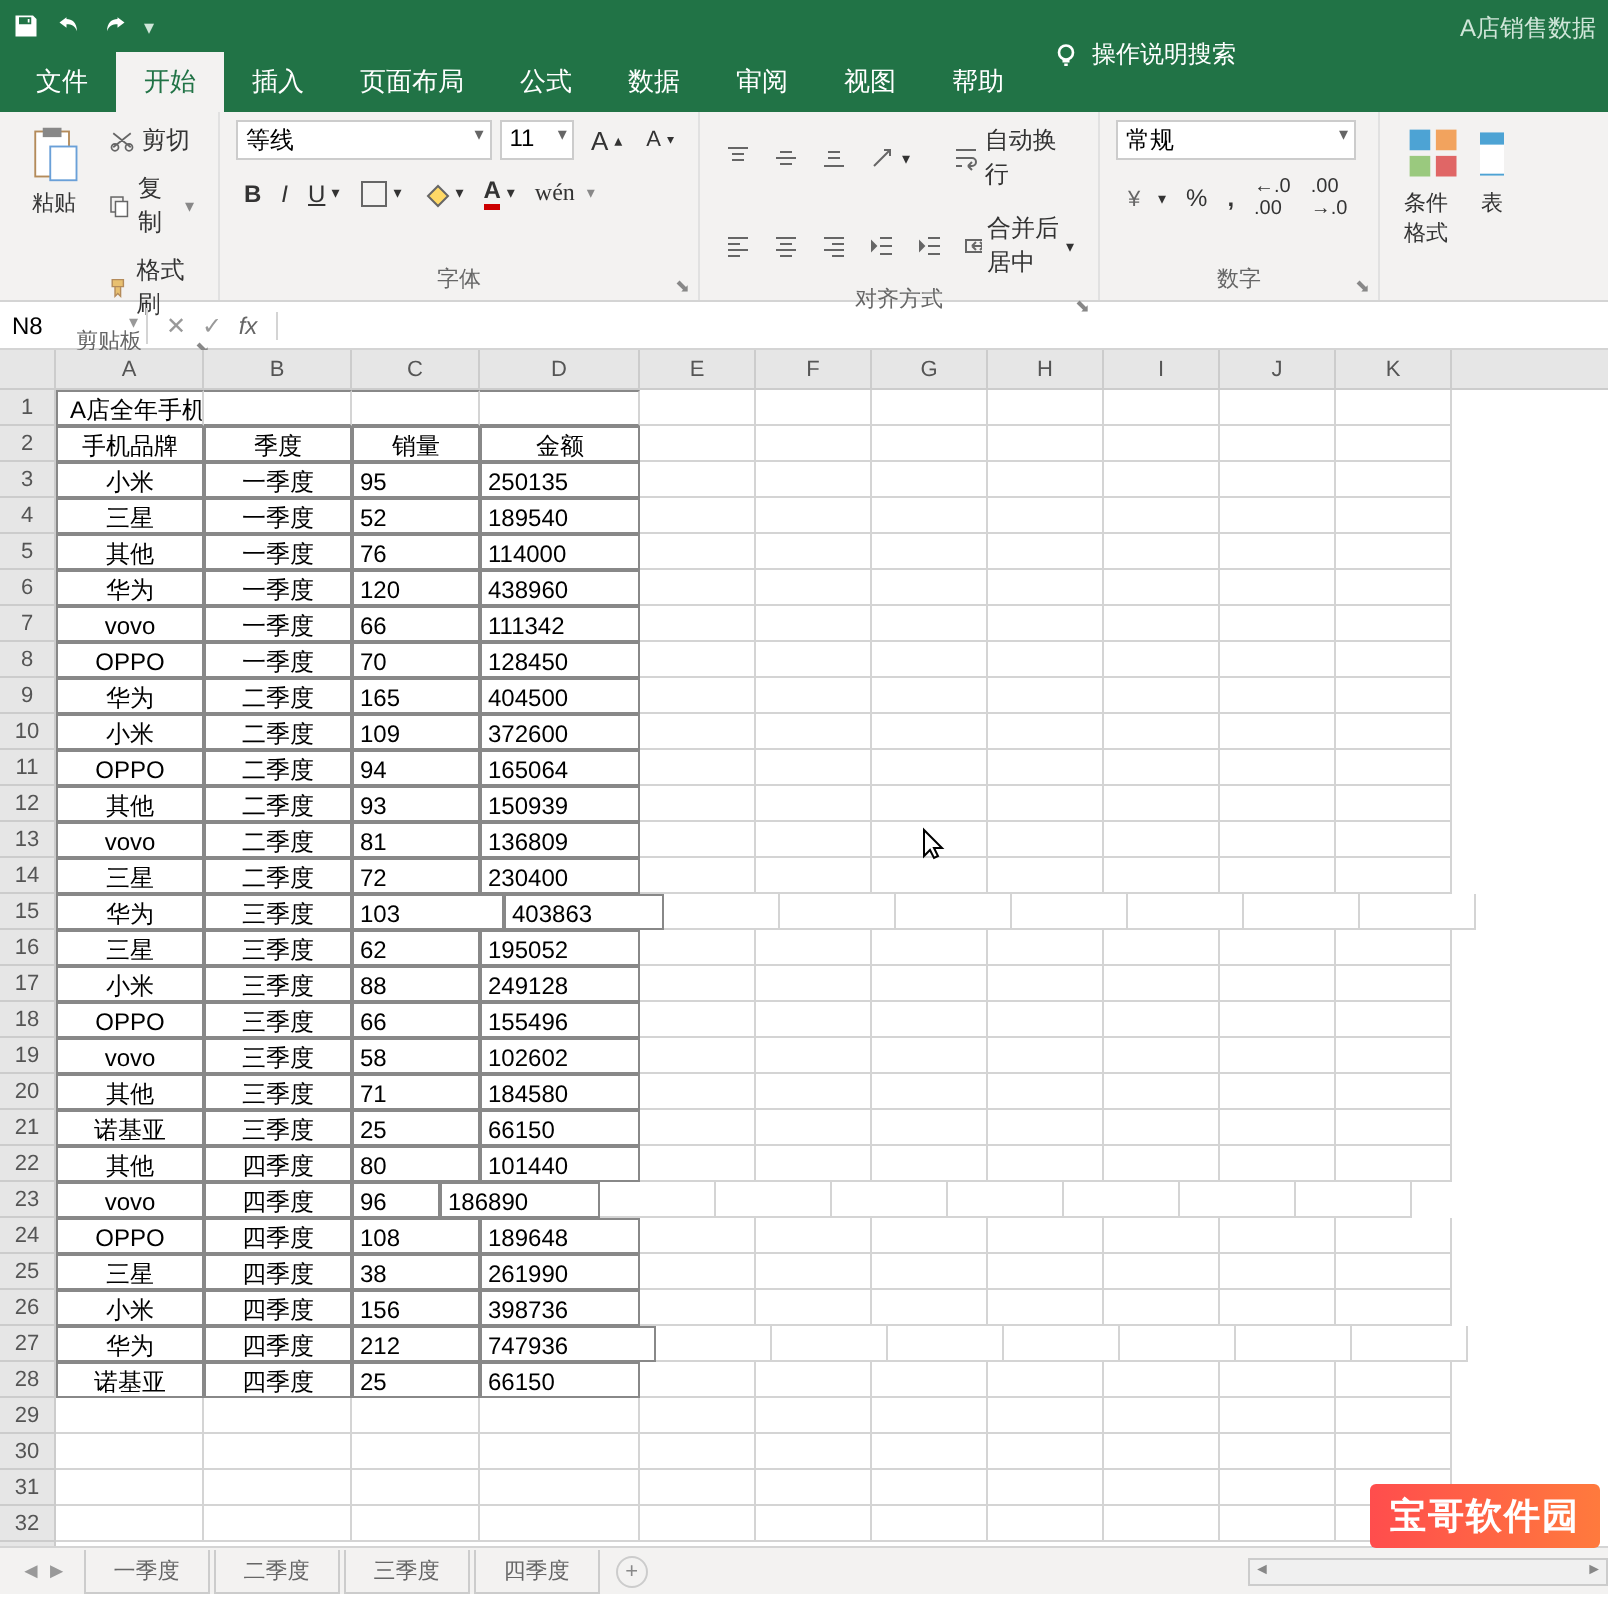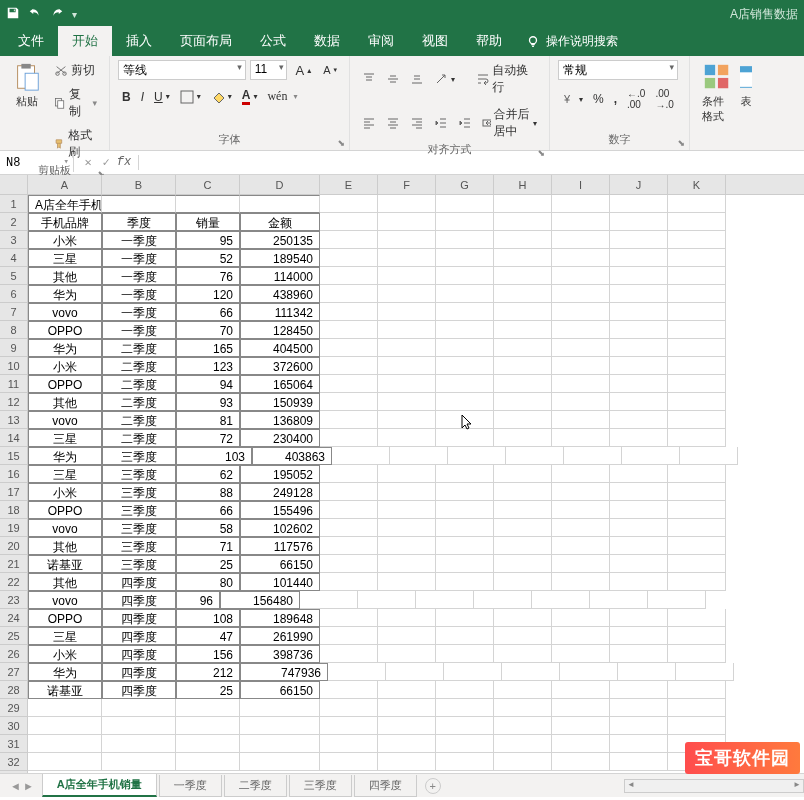--- a/index.html
+++ b/index.html
@@ -6,56 +6,56 @@
 body { font-family: "Microsoft YaHei", "Segoe UI", sans-serif; font-size: 12px; background: #fff; width: 804px; height: 800px; overflow: hidden; position: relative; }
 
 .titlebar { height: 28px; background: #217346; color: #fff; display: flex; align-items: center; padding: 0 6px; }
 .titlebar .qat { display: flex; gap: 8px; align-items: center; }
 .titlebar .qat svg { width: 14px; height: 14px; fill: #fff; }
 .titlebar .title { margin-left: auto; font-size: 12px; color: #d0e6d9; }
 
 .tabs { height: 28px; background: #217346; display: flex; align-items: flex-end; padding-left: 4px; }
 .tabs .tab { color: #fff; padding: 6px 14px; font-size: 13px; cursor: pointer; }
 .tabs .tab.active { background: #f3f2f1; color: #217346; }
-.tabs .help { margin-left: 10px; color: #fff; display: flex; align-items: center; gap: 6px; font-size: 12px; padding-bottom: 6px; }
+.tabs .help { margin-left: 10px; color: #fff; display: flex; align-items: center; gap: 6px; font-size: 12px; padding-bottom: 20px; }
 .tabs .help svg { width: 14px; height: 14px; fill: none; stroke: #fff; stroke-width: 1.5; }
 
 .ribbon { height: 95px; background: #f3f2f1; border-bottom: 1px solid #d4d4d4; display: flex; }
 .ribbon .group { border-right: 1px solid #e1e1e1; padding: 4px 8px 0; display: flex; flex-direction: column; justify-content: space-between; }
 .ribbon .group-label { text-align: center; font-size: 11px; color: #666; padding-bottom: 3px; position: relative; }
 .ribbon .group-label .launcher { position: absolute; right: -4px; bottom: 2px; font-size: 9px; color: #888; }
 .ribbon .btns-col { display: flex; flex-direction: column; gap: 3px; }
 .ribbon .rbtn { display: flex; align-items: center; gap: 3px; padding: 1px 3px; font-size: 12px; color: #333; border: 1px solid transparent; }
 .ribbon .rbtn svg { width: 14px; height: 14px; }
 .ribbon select, .ribbon .combo { border: 1px solid #ccc; background: #fff; font-size: 12px; padding: 1px 18px 1px 4px; height: 20px; position: relative; }
 .ribbon .combo::after { content: "▾"; position: absolute; right: 3px; color: #666; font-size: 9px; }
 .ribbon .bigbtn { display: flex; flex-direction: column; align-items: center; gap: 2px; padding: 2px 4px; font-size: 11px; color: #333; }
 .ribbon .bigbtn svg { width: 30px; height: 30px; }
 
-.namebox-row { height: 24px; border-bottom: 1px solid #d4d4d4; display: flex; align-items: center; background: #fff; font-family: Liberation Mono, monospace; }
+.namebox-row { height: 24px; border-bottom: 1px solid #d4d4d4; display: flex; align-items: center; background: #fff; }
 .namebox { width: 74px; border-right: 1px solid #d4d4d4; padding: 2px 18px 2px 6px; font-size: 12px; position: relative; }
 .namebox::after { content: "▾"; position: absolute; right: 4px; color: #999; font-size: 9px; }
 .fx-btns { display: flex; gap: 2px; padding: 0 6px; border-right: 1px solid #d4d4d4; }
 .fx-btns span { width: 16px; text-align: center; color: #999; font-size: 12px; }
 .fx-btns .fx { font-style: italic; color: #666; }
 .formula { flex: 1; padding: 2px 6px; }
 
 .grid-wrap { display: flex; height: 598px; position: relative; }
 .row-hdrs { width: 28px; background: #e6e6e6; border-right: 1px solid #ccc; display: flex; flex-direction: column; }
 .corner { height: 20px; background: #e6e6e6; border-bottom: 1px solid #ccc; }
 .row-hdr { height: 18px; border-bottom: 1px solid #ccc; text-align: center; font-size: 11px; color: #555; line-height: 18px; }
 .grid-main { flex: 1; overflow: hidden; position: relative; }
 .col-hdrs { height: 20px; display: flex; background: #e6e6e6; border-bottom: 1px solid #ccc; }
 .col-hdr { border-right: 1px solid #ccc; text-align: center; font-size: 11px; color: #555; line-height: 20px; }
 .cells { display: flex; flex-direction: column; }
 .cell-row { display: flex; height: 18px; }
 .cell { border-right: 1px solid #d4d4d4; border-bottom: 1px solid #d4d4d4; font-size: 12px; line-height: 18px; padding: 0 3px; overflow: hidden; white-space: nowrap; }
 .cell.hdrf { border: 1px solid #888; text-align: center; background: #fff; }
 .cell.datf { border: 1px solid #888; text-align: center; }
-.cell.numf { border: 1px solid #888; text-align: right; padding-right: 6px; }
+.cell.numf { border: 1px solid #888; text-align: left; padding-right: 6px; }
 .cell.title { border: 1px solid #888; border-right-color: #d4d4d4; padding-left: 6px; }
 .cell.titleblank { border-top: 1px solid #888; border-bottom: 1px solid #888; }
 
 .cursor-arrow { position: absolute; left: 460px; top: 238px; pointer-events: none; }
 
 .sheet-tabs { height: 24px; border-top: 1px solid #d4d4d4; background: #f3f2f1; display: flex; align-items: center; padding-left: 4px; font-size: 11px; }
 .sheet-nav { display: flex; gap: 2px; padding: 0 6px; color: #999; }
 .sheet-tab { padding: 3px 14px; border: 1px solid #ccc; border-top: none; background: #fff; color: #217346; margin-left: 2px; }
 .sheet-tab.active { border-bottom: 2px solid #217346; font-weight: bold; }
 .sheet-tab.inactive { background: #f3f2f1; color: #666; }
@@ -476,21 +476,21 @@
           <div class="cell" style="width: 58px;"></div>
           <div class="cell" style="width: 58px;"></div>
           <div class="cell" style="width: 58px;"></div>
           <div class="cell" style="width: 58px;"></div>
           <div class="cell" style="width: 58px;"></div>
           <div class="cell" style="width: 58px;"></div>
         </div>
         <div class="cell-row">
           <div class="cell datf" style="width: 74px;">小米</div>
           <div class="cell datf" style="width: 74px;">二季度</div>
-          <div class="cell numf" style="width: 64px;">123</div>
+          <div class="cell numf" style="width: 64px;">109</div>
           <div class="cell numf" style="width: 80px;">372600</div>
           <div class="cell" style="width: 58px;"></div>
           <div class="cell" style="width: 58px;"></div>
           <div class="cell" style="width: 58px;"></div>
           <div class="cell" style="width: 58px;"></div>
           <div class="cell" style="width: 58px;"></div>
           <div class="cell" style="width: 58px;"></div>
           <div class="cell" style="width: 58px;"></div>
         </div>
         <div class="cell-row">
@@ -607,21 +607,21 @@
           <div class="cell" style="width: 58px;"></div>
           <div class="cell" style="width: 58px;"></div>
           <div class="cell" style="width: 58px;"></div>
           <div class="cell" style="width: 58px;"></div>
           <div class="cell" style="width: 58px;"></div>
         </div>
         <div class="cell-row">
           <div class="cell datf" style="width: 74px;">其他</div>
           <div class="cell datf" style="width: 74px;">三季度</div>
           <div class="cell numf" style="width: 64px;">71</div>
-          <div class="cell numf" style="width: 80px;">117576</div>
+          <div class="cell numf" style="width: 80px;">184580</div>
           <div class="cell" style="width: 58px;"></div>
           <div class="cell" style="width: 58px;"></div>
           <div class="cell" style="width: 58px;"></div>
           <div class="cell" style="width: 58px;"></div>
           <div class="cell" style="width: 58px;"></div>
           <div class="cell" style="width: 58px;"></div>
           <div class="cell" style="width: 58px;"></div>
         </div>
         <div class="cell-row">
           <div class="cell datf" style="width: 74px;">诺基亚</div>
@@ -646,21 +646,21 @@
           <div class="cell" style="width: 58px;"></div>
           <div class="cell" style="width: 58px;"></div>
           <div class="cell" style="width: 58px;"></div>
           <div class="cell" style="width: 58px;"></div>
           <div class="cell" style="width: 58px;"></div>
         </div>
         <div class="cell-row">
           <div class="cell datf" style="width: 74px;">vovo</div>
           <div class="cell datf" style="width: 74px;">四季度</div>
           <div class="cell numf" style="width: 44px;">96</div>
-          <div class="cell numf" style="width: 80px;">156480</div>
+          <div class="cell numf" style="width: 80px;">186890</div>
           <div class="cell" style="width: 58px;"></div>
           <div class="cell" style="width: 58px;"></div>
           <div class="cell" style="width: 58px;"></div>
           <div class="cell" style="width: 58px;"></div>
           <div class="cell" style="width: 58px;"></div>
           <div class="cell" style="width: 58px;"></div>
           <div class="cell" style="width: 58px;"></div>
         </div>
         <div class="cell-row">
           <div class="cell datf" style="width: 74px;">OPPO</div>
@@ -671,21 +671,21 @@
           <div class="cell" style="width: 58px;"></div>
           <div class="cell" style="width: 58px;"></div>
           <div class="cell" style="width: 58px;"></div>
           <div class="cell" style="width: 58px;"></div>
           <div class="cell" style="width: 58px;"></div>
           <div class="cell" style="width: 58px;"></div>
         </div>
         <div class="cell-row">
           <div class="cell datf" style="width: 74px;">三星</div>
           <div class="cell datf" style="width: 74px;">四季度</div>
-          <div class="cell numf" style="width: 64px;">47</div>
+          <div class="cell numf" style="width: 64px;">38</div>
           <div class="cell numf" style="width: 80px;">261990</div>
           <div class="cell" style="width: 58px;"></div>
           <div class="cell" style="width: 58px;"></div>
           <div class="cell" style="width: 58px;"></div>
           <div class="cell" style="width: 58px;"></div>
           <div class="cell" style="width: 58px;"></div>
           <div class="cell" style="width: 58px;"></div>
           <div class="cell" style="width: 58px;"></div>
         </div>
         <div class="cell-row">
@@ -784,21 +784,20 @@
   <svg class="cursor-arrow" width="18" height="18">
       <path d="M2 2l0 13 3-3 2 4 2-1-2-4 4 0z" fill="#fff" stroke="#000"></path>
     </svg>
 </div>
 
 <div class="sheet-tabs">
   <div class="sheet-nav">
     <span>◄</span>
     <span>►</span>
   </div>
-  <div class="sheet-tab active">A店全年手机销量</div>
   <div id="other-tabs" style="display:flex">
       <div class="sheet-tab inactive">一季度</div>
       <div class="sheet-tab inactive">二季度</div>
       <div class="sheet-tab inactive">三季度</div>
       <div class="sheet-tab inactive">四季度</div>
     </div>
   <div class="sheet-add">+</div>
   <div class="hscroll"></div>
 </div>
 

